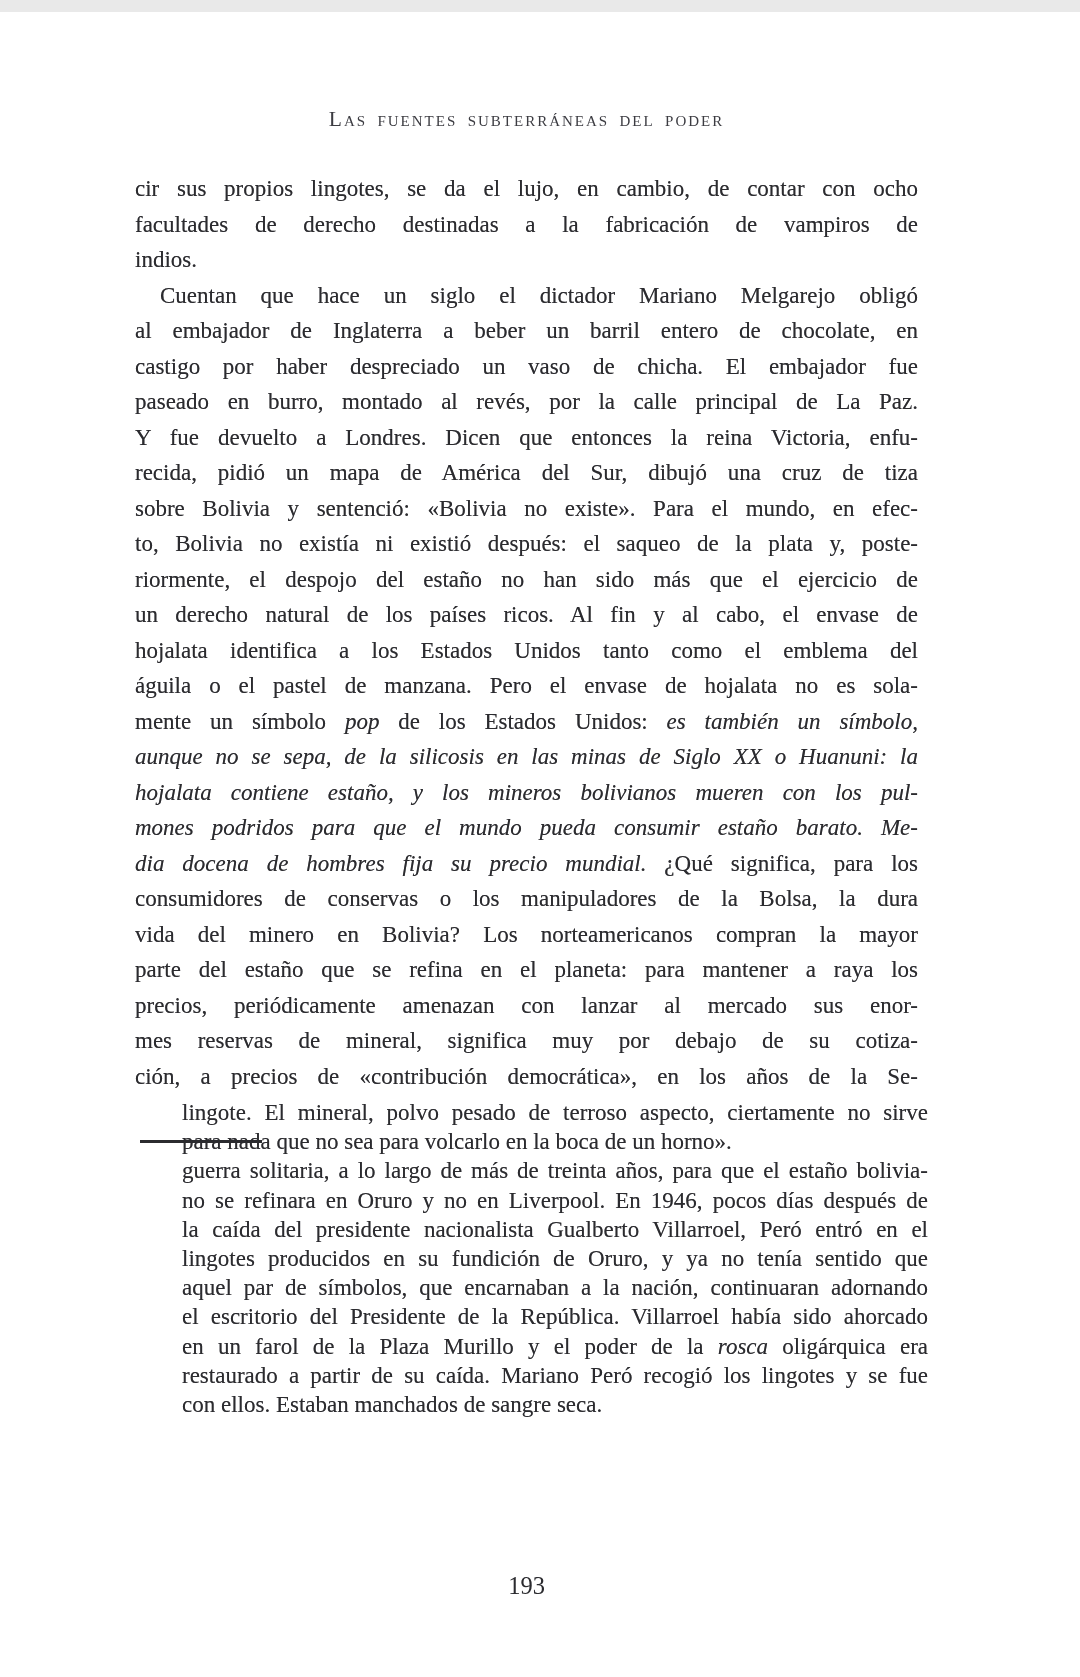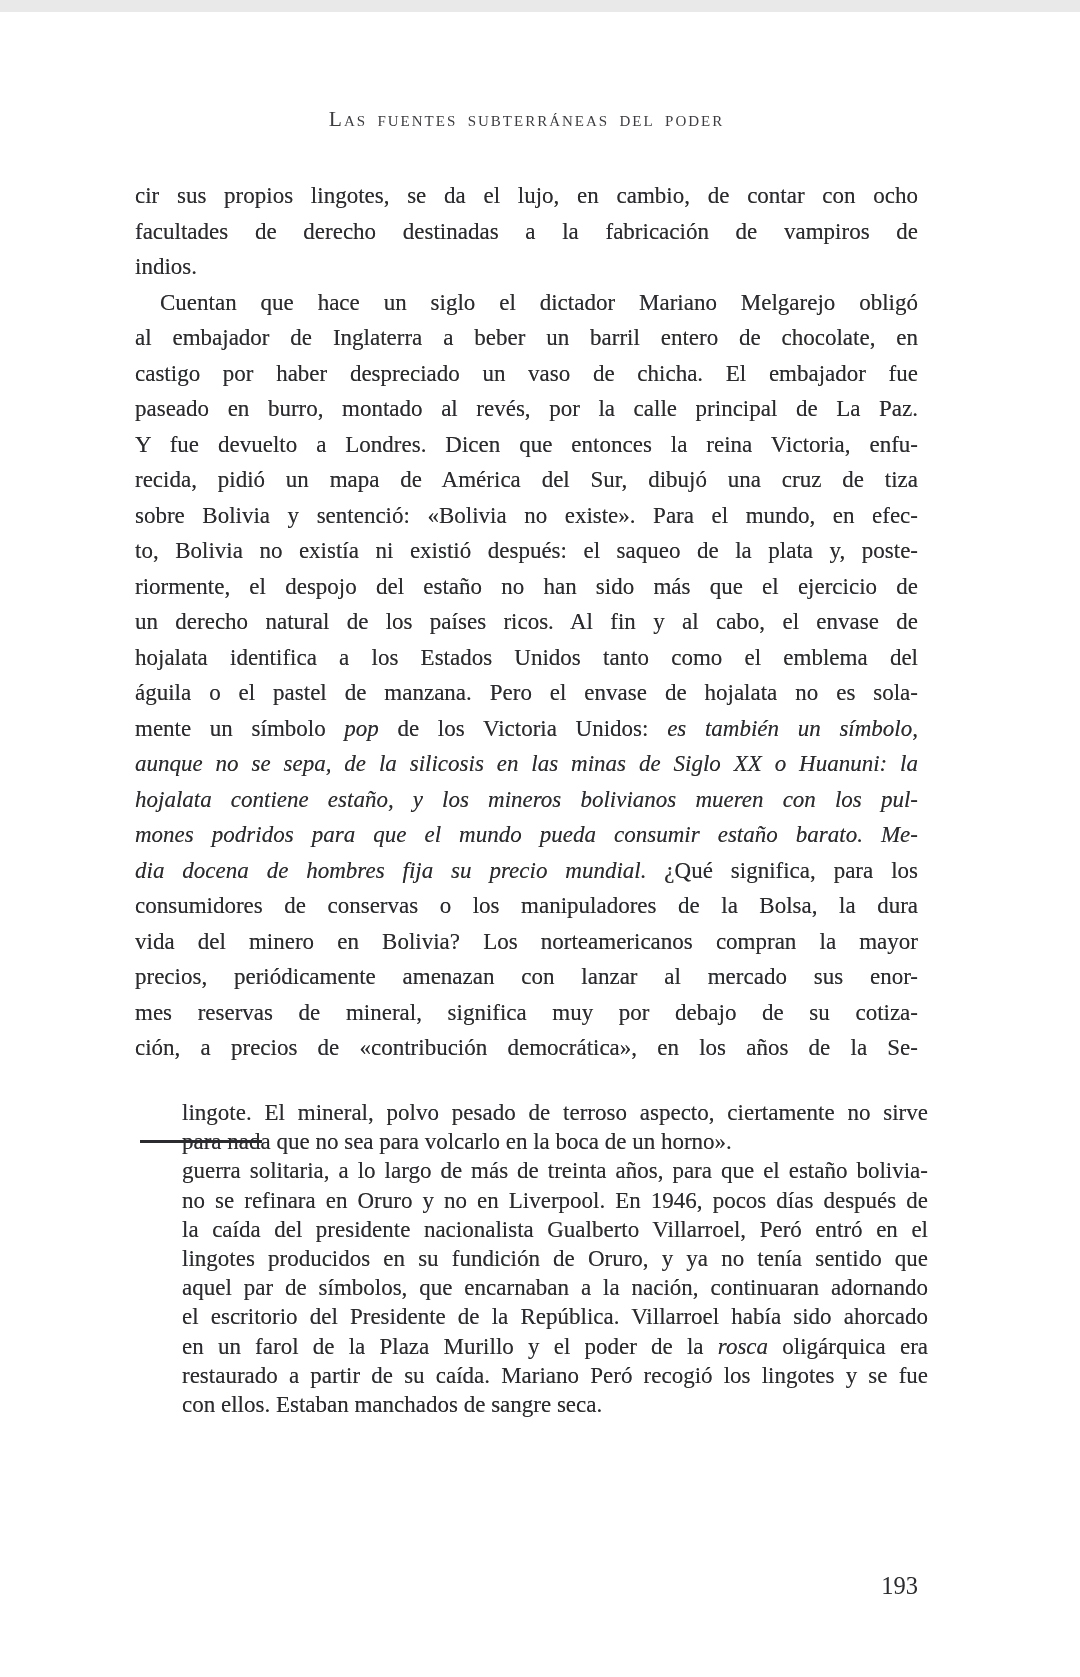--- a/index.html
+++ b/index.html
@@ -17,21 +17,21 @@
     left:135px;top:95px;width:783px;
     text-align:center;
     font-variant-caps:small-caps;
     font-size:21.5px;
     letter-spacing:2px;
     word-spacing:3px;
     color:var(--header_ink,#3c3c42);
   }
   .main-text{
     position:absolute;
-    left:135px;top:166px;width:783px;
+    left:135px;top:159px;width:783px;
     font-size:23px;
     line-height:35.5px;
     text-shadow:0 0 0.5px rgba(43,43,47,0.55);
   }
   .footnote-text{
     position:absolute;
     left:182px;top:1086px;width:746px;
     font-size:23px;
     line-height:29.2px;
     text-shadow:0 0 0.4px rgba(43,43,47,0.5);
@@ -41,21 +41,21 @@
   .line.ind{text-indent:25px;}
   .it{font-style:italic;}
   .footnote-rule{
     position:absolute;
     left:140px;top:1128px;width:122px;height:3px;
     background:var(--ink,#2b2b2f);
   }
   .page-number{
     position:absolute;
     left:135px;top:1560px;width:783px;
-    text-align:right;
+    text-align:center;
     font-size:24.5px;
     color:var(--ink,#2b2b2f);
   }
 </style>
 </head>
 <body>
 
 <div class="page">
   <div class="running-header">Las fuentes subterráneas del poder</div>
 
@@ -68,27 +68,28 @@
       <div class="line j"><span>castigo por haber despreciado un vaso de chicha. El embajador fue</span></div>
       <div class="line j"><span>paseado en burro, montado al revés, por la calle principal de La Paz.</span></div>
       <div class="line j"><span>Y fue devuelto a Londres. Dicen que entonces la reina Victoria, enfu-</span></div>
       <div class="line j"><span>recida, pidió un mapa de América del Sur, dibujó una cruz de tiza</span></div>
       <div class="line j"><span>sobre Bolivia y sentenció: «Bolivia no existe». Para el mundo, en efec-</span></div>
       <div class="line j"><span>to, Bolivia no existía ni existió después: el saqueo de la plata y, poste-</span></div>
       <div class="line j"><span>riormente, el despojo del estaño no han sido más que el ejercicio de</span></div>
       <div class="line j"><span>un derecho natural de los países ricos. Al fin y al cabo, el envase de</span></div>
       <div class="line j"><span>hojalata identifica a los Estados Unidos tanto como el emblema del</span></div>
       <div class="line j"><span>águila o el pastel de manzana. Pero el envase de hojalata no es sola-</span></div>
-      <div class="line j"><span>mente un símbolo </span><span class="it">pop</span><span> de los Victoria Unidos: </span><span class="it">es también un símbolo,</span></div>
+      <div class="line j"><span>mente un símbolo </span><span class="it">pop</span><span> de los Estados Unidos: </span><span class="it">es también un símbolo,</span></div>
       <div class="line j"><span class="it">aunque no se sepa, de la silicosis en las minas de Siglo XX o Huanuni: la</span></div>
       <div class="line j"><span class="it">hojalata contiene estaño, y los mineros bolivianos mueren con los pul-</span></div>
       <div class="line j"><span class="it">mones podridos para que el mundo pueda consumir estaño barato. Me-</span></div>
       <div class="line j"><span class="it">dia docena de hombres fija su precio mundial.</span><span> ¿Qué significa, para los</span></div>
       <div class="line j"><span>consumidores de conservas o los manipuladores de la Bolsa, la dura</span></div>
       <div class="line j"><span>vida del minero en Bolivia? Los norteamericanos compran la mayor</span></div>
+      <div class="line j"><span>parte del estaño que se refina en el planeta: para mantener a raya los</span></div>
       <div class="line j"><span>precios, periódicamente amenazan con lanzar al mercado sus enor-</span></div>
       <div class="line j"><span>mes reservas de mineral, significa muy por debajo de su cotiza-</span></div>
       <div class="line j"><span>ción, a precios de «contribución democrática», en los años de la Se-</span></div>
     </div>
 
   <div class="footnote-rule"></div>
 
   <div class="footnote-text">
       <div class="line j"><span>lingote. El mineral, polvo pesado de terroso aspecto, ciertamente no sirve</span></div>
       <div class="line"><span>para nada que no sea para volcarlo en la boca de un horno».</span></div>

